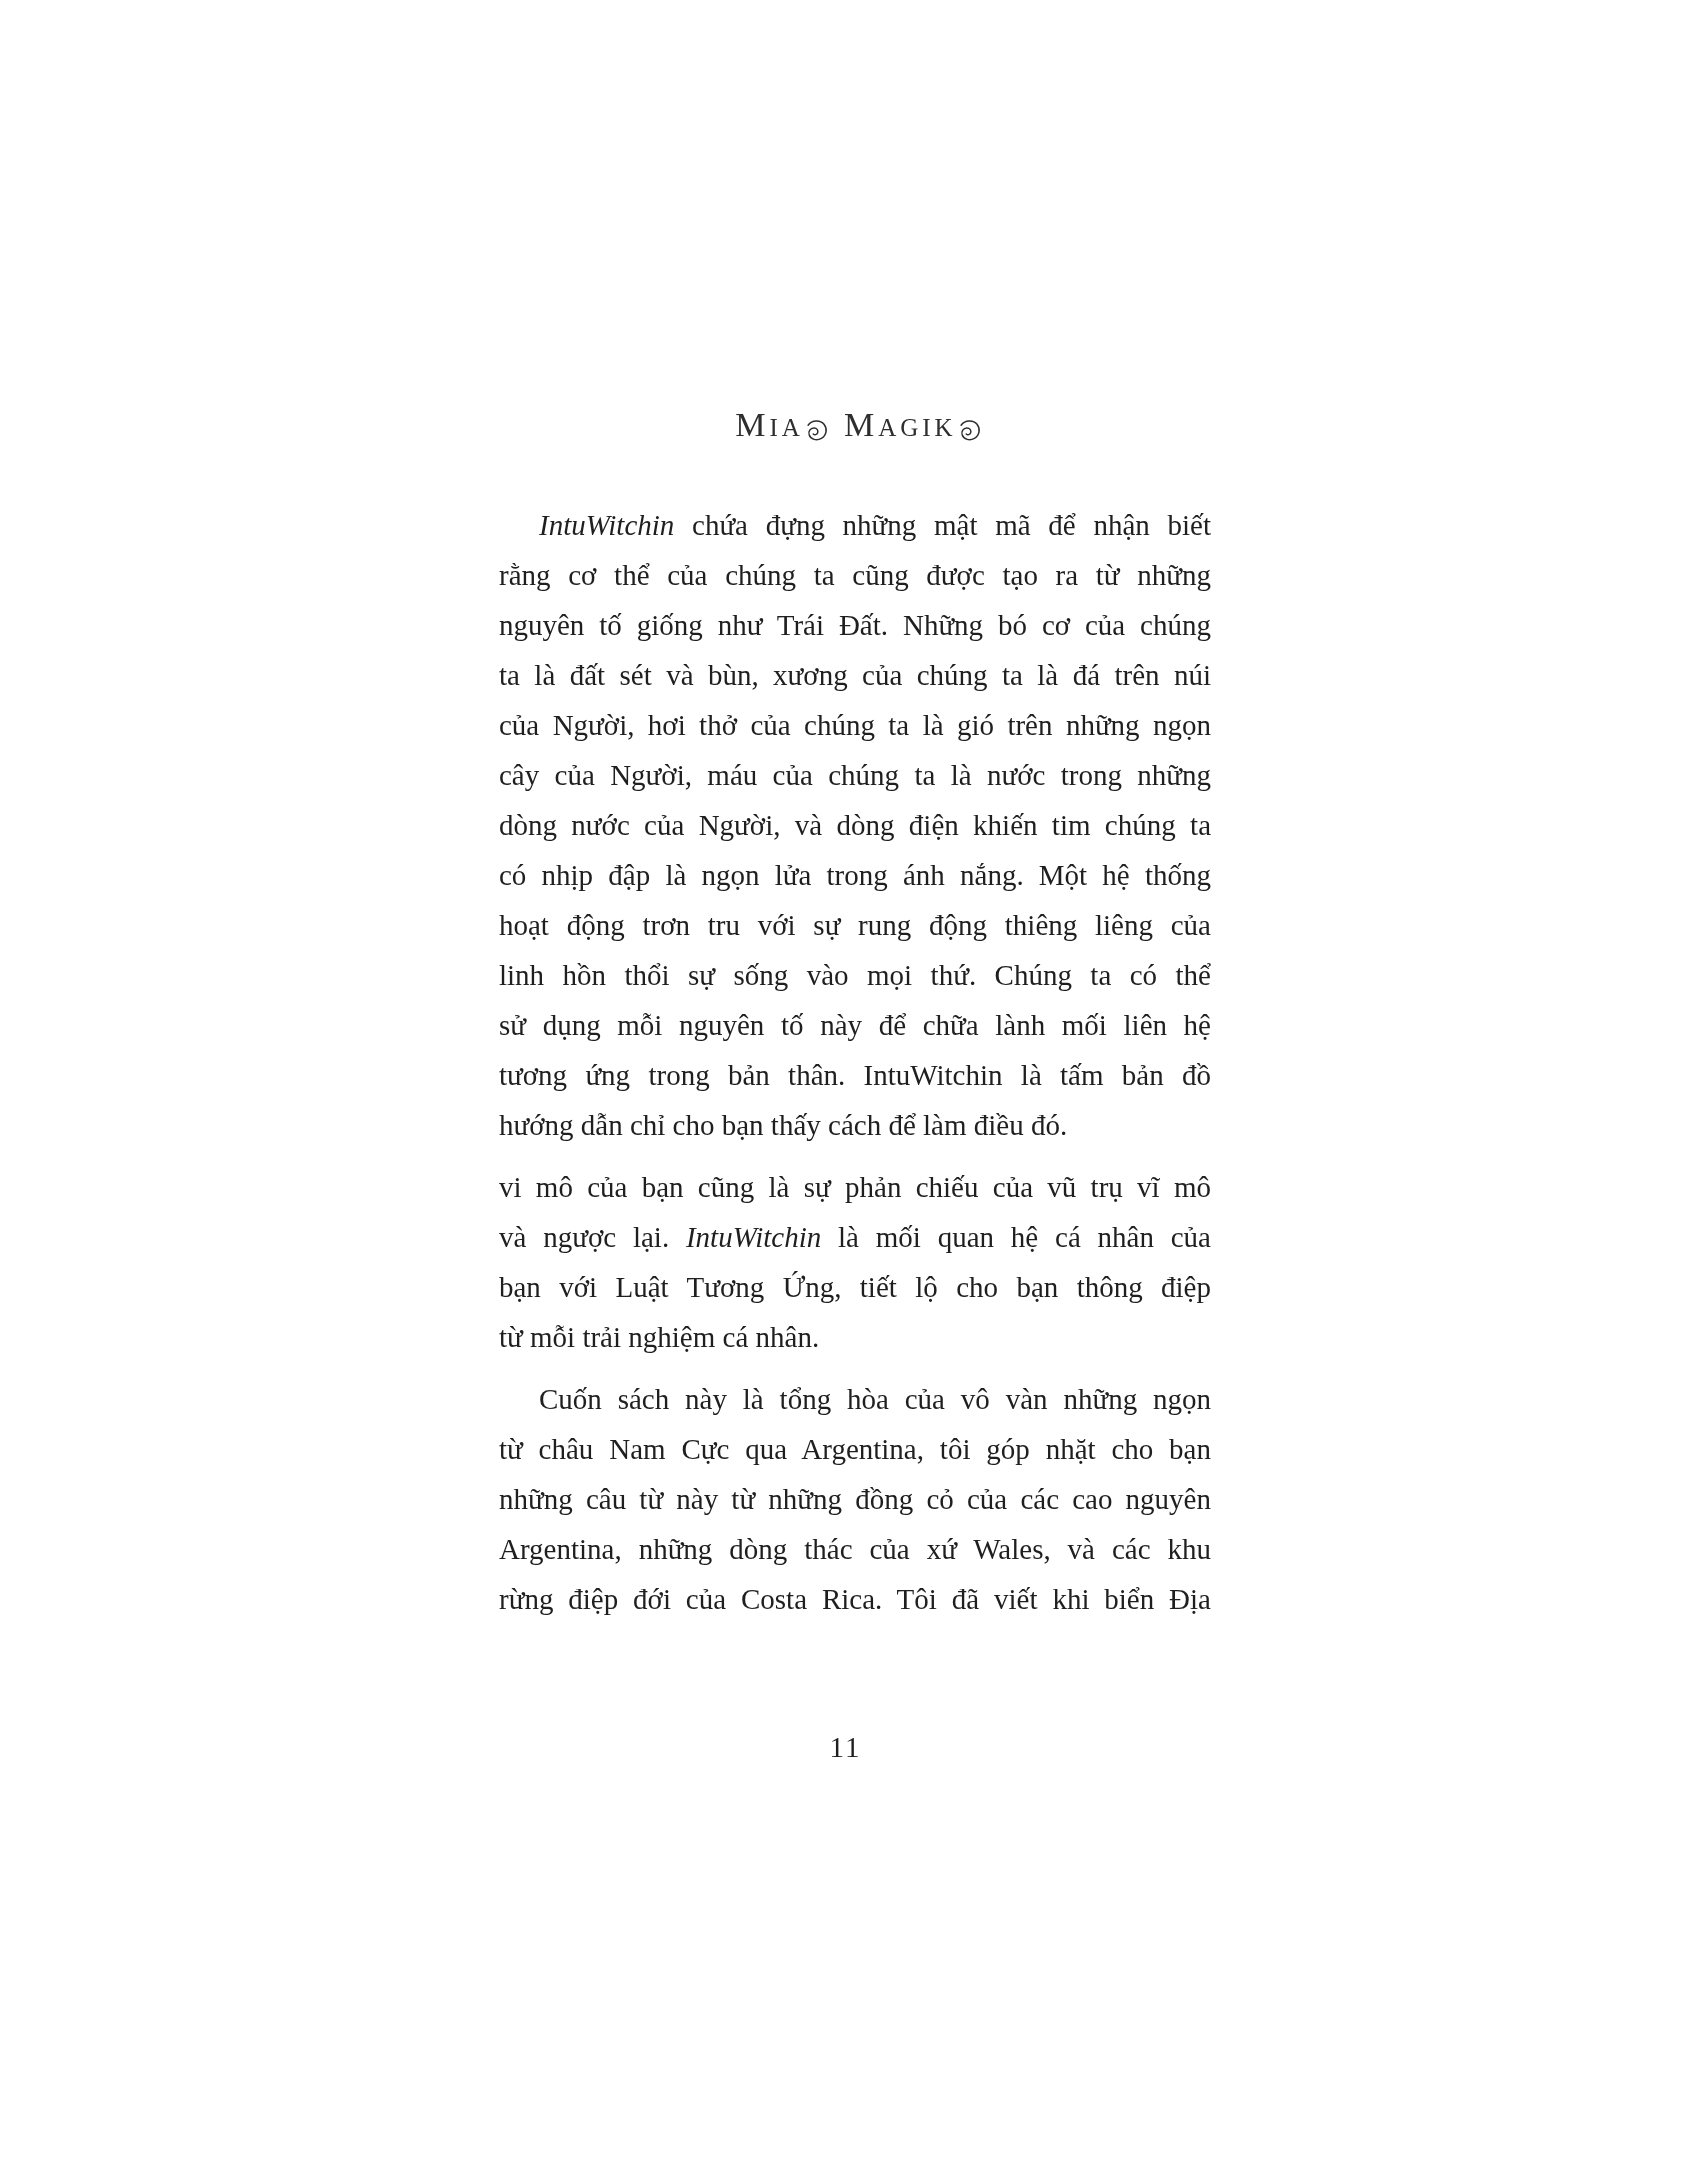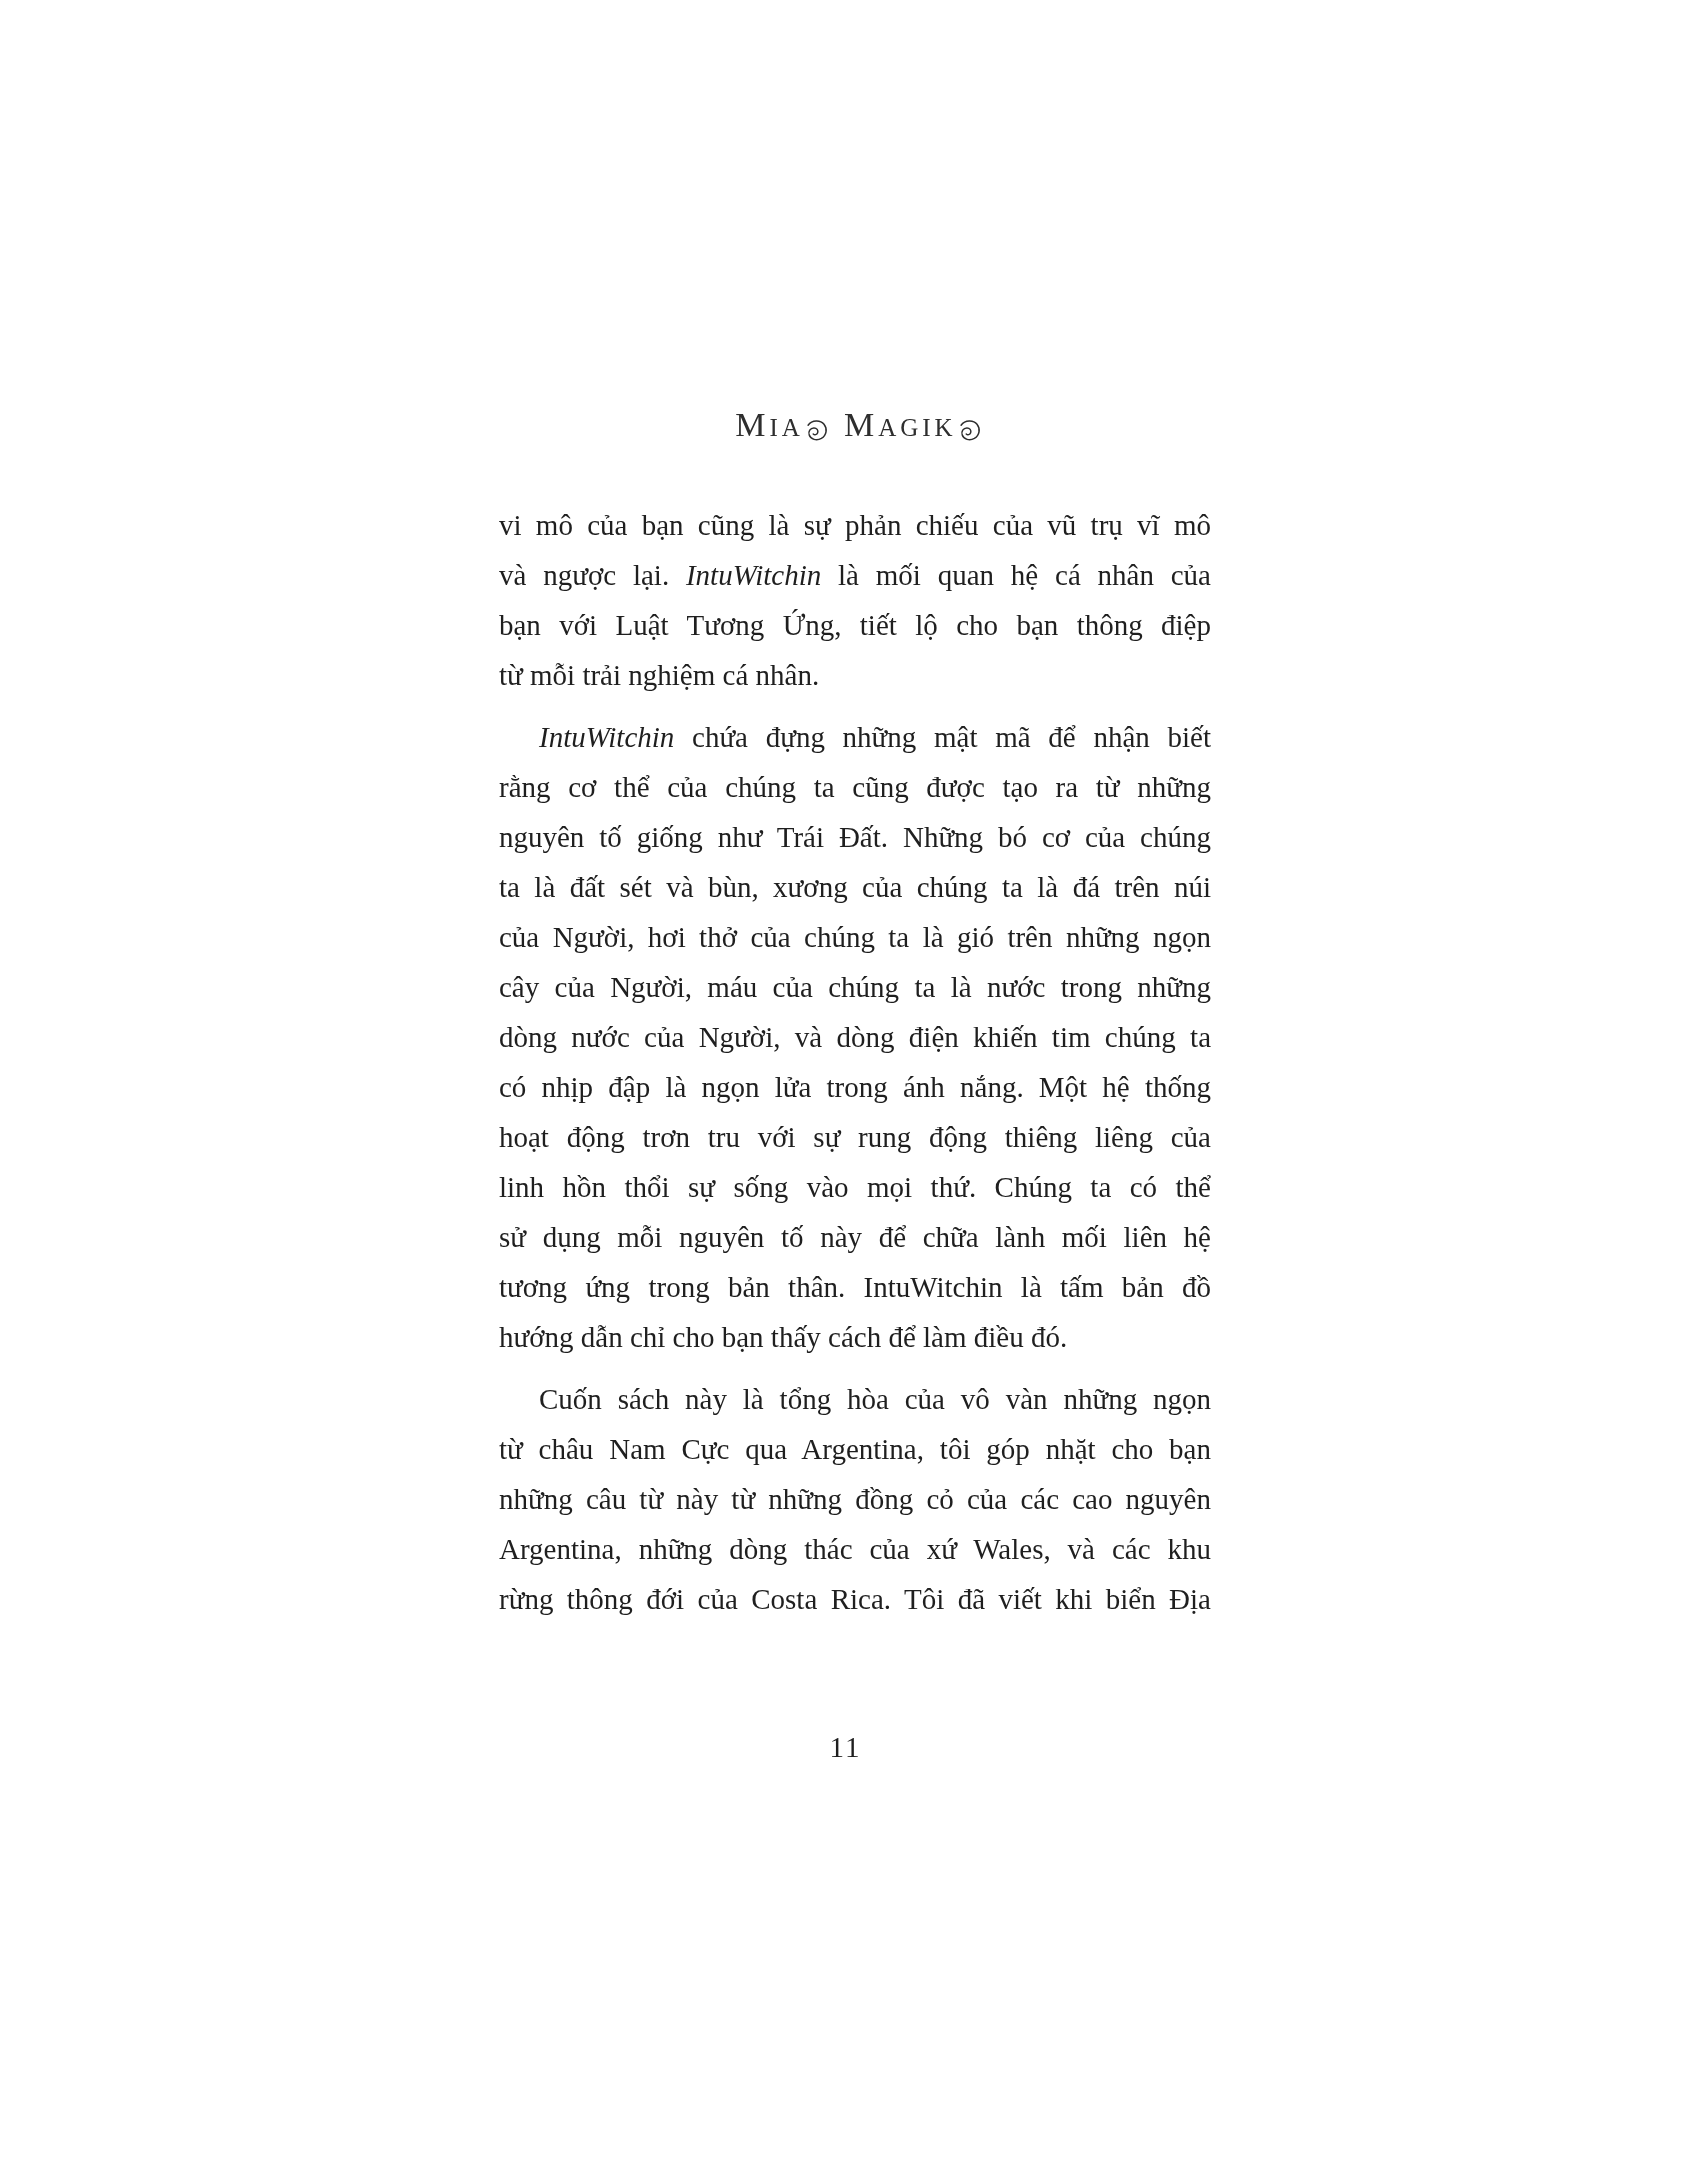--- a/index.html
+++ b/index.html
@@ -87,43 +87,43 @@
   </span>
   <span class="header-word">Magik</span><span class="spiral">
     <svg width="23" height="23" viewBox="0 0 26 26" fill="none" stroke="#2e2e2e" stroke-width="1.7" stroke-linecap="round">
       <path d="M 3.5 7 C 8 1 17.5 1 21.5 6 C 25.5 11 24.5 18.5 18.5 22 C 13 25 6.5 23 4.8 18.2 C 3.3 14 6 10.2 10 10.1 C 13.3 10 15.3 12.8 14.3 15.6 C 13.5 17.8 10.9 18.5 9.3 17"></path>
     </svg>
   </span>
 </div>
 
 <div class="text-block" id="text-block">
     <div class="para">
-      <div class="pline"><span>vi mô của bạn cũng là sự phản chiếu của vũ trụ vĩ mô</span></div>
-      <div class="pline"><span>và ngược lại. </span><em>IntuWitchin</em><span> là mối quan hệ cá nhân của</span></div>
-      <div class="pline"><span>bạn với Luật Tương Ứng, tiết lộ cho bạn thông điệp</span></div>
-      <div class="pline endline"><span>từ mỗi trải nghiệm cá nhân.</span></div>
-    </div>
-    <div class="para">
       <div class="pline firstline"><em>IntuWitchin</em><span> chứa đựng những mật mã để nhận biết</span></div>
       <div class="pline"><span>rằng cơ thể của chúng ta cũng được tạo ra từ những</span></div>
       <div class="pline"><span>nguyên tố giống như Trái Đất. Những bó cơ của chúng</span></div>
       <div class="pline"><span>ta là đất sét và bùn, xương của chúng ta là đá trên núi</span></div>
       <div class="pline"><span>của Người, hơi thở của chúng ta là gió trên những ngọn</span></div>
       <div class="pline"><span>cây của Người, máu của chúng ta là nước trong những</span></div>
       <div class="pline"><span>dòng nước của Người, và dòng điện khiến tim chúng ta</span></div>
       <div class="pline"><span>có nhịp đập là ngọn lửa trong ánh nắng. Một hệ thống</span></div>
       <div class="pline"><span>hoạt động trơn tru với sự rung động thiêng liêng của</span></div>
       <div class="pline"><span>linh hồn thổi sự sống vào mọi thứ. Chúng ta có thể</span></div>
       <div class="pline"><span>sử dụng mỗi nguyên tố này để chữa lành mối liên hệ</span></div>
       <div class="pline"><span>tương ứng trong bản thân. IntuWitchin là tấm bản đồ</span></div>
       <div class="pline endline"><span>hướng dẫn chỉ cho bạn thấy cách để làm điều đó.</span></div>
     </div>
     <div class="para">
+      <div class="pline"><span>vi mô của bạn cũng là sự phản chiếu của vũ trụ vĩ mô</span></div>
+      <div class="pline"><span>và ngược lại. </span><em>IntuWitchin</em><span> là mối quan hệ cá nhân của</span></div>
+      <div class="pline"><span>bạn với Luật Tương Ứng, tiết lộ cho bạn thông điệp</span></div>
+      <div class="pline endline"><span>từ mỗi trải nghiệm cá nhân.</span></div>
+    </div>
+    <div class="para">
       <div class="pline firstline"><span>Cuốn sách này là tổng hòa của vô vàn những ngọn</span></div>
       <div class="pline"><span>từ châu Nam Cực qua Argentina, tôi góp nhặt cho bạn</span></div>
       <div class="pline"><span>những câu từ này từ những đồng cỏ của các cao nguyên</span></div>
       <div class="pline"><span>Argentina, những dòng thác của xứ Wales, và các khu</span></div>
-      <div class="pline"><span>rừng thông đới của Costa Rica. Tôi đã viết khi biển Địa</span></div>
+      <div class="pline"><span>rừng điệp đới của Costa Rica. Tôi đã viết khi biển Địa</span></div>
     </div>
   </div>
 
 <div class="page-number">11</div>
 
 
 </body></html>

